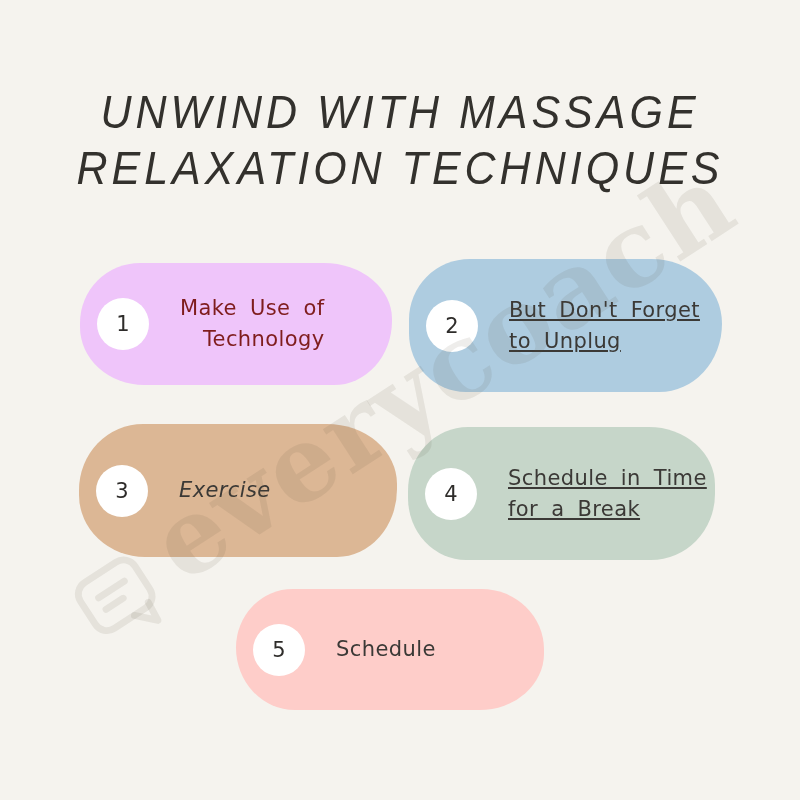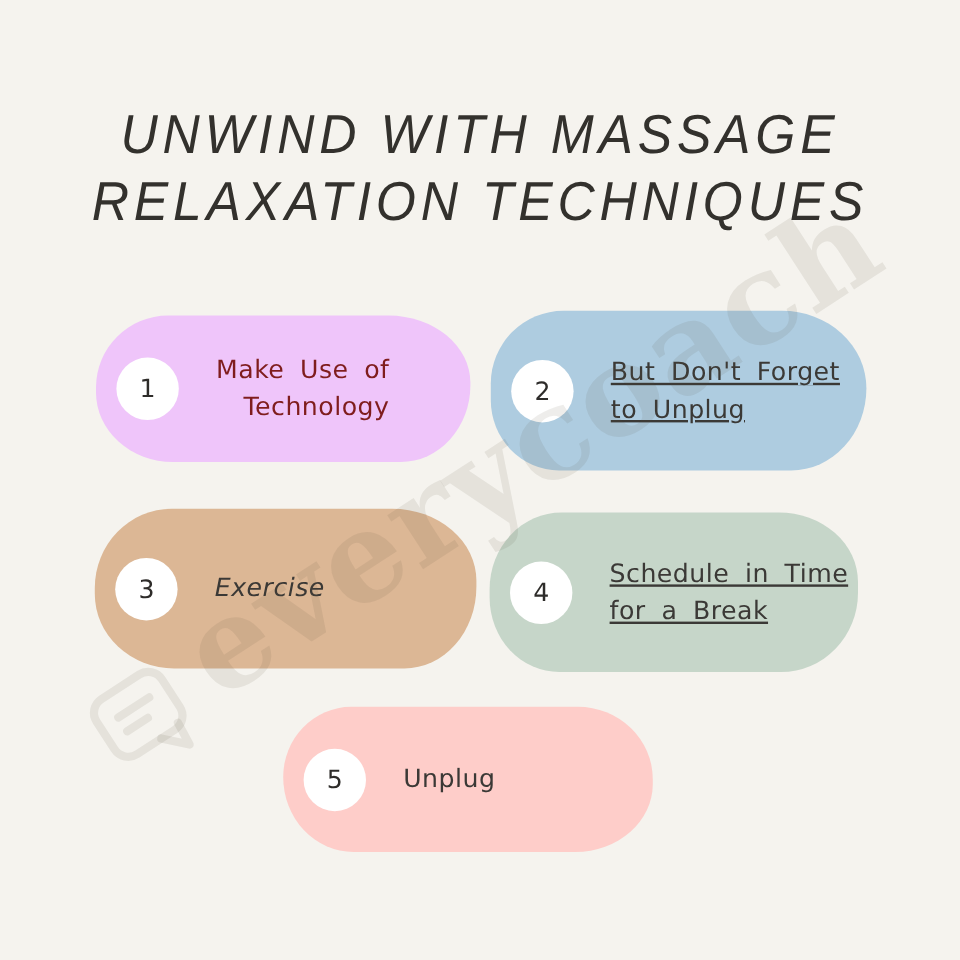--- a/index.html
+++ b/index.html
@@ -123,21 +123,21 @@
       <span>4</span>
     </div>
     <div class="pill-label" style="color: rgb(59, 57, 54); text-decoration: underline;">Schedule in Time
 for a Break</div>
   </div>
 
   <div class="pill pill-5" style="background: rgb(254, 205, 201);">
     <div class="num-circle" style="background: rgb(255, 255, 255);">
       <span>5</span>
     </div>
-    <div class="pill-label" style="color: rgb(59, 57, 54);">Unplug</div>
+    <div class="pill-label" style="color: rgb(59, 57, 54);">Schedule</div>
   </div>
 
   <div class="watermark">
     <svg class="wm-icon" viewBox="0 0 24 24" fill="none" stroke="currentColor" stroke-width="2" stroke-linecap="round" stroke-linejoin="round">
       <rect x="2" y="2" width="19" height="16" rx="4"></rect>
       <path d="M13 18 L18 23 L18.5 17"></path>
       <path d="M7 8 L16 8"></path>
       <path d="M7 12 L13 12"></path>
     </svg>
     <span class="wm-text">everycoach</span>

